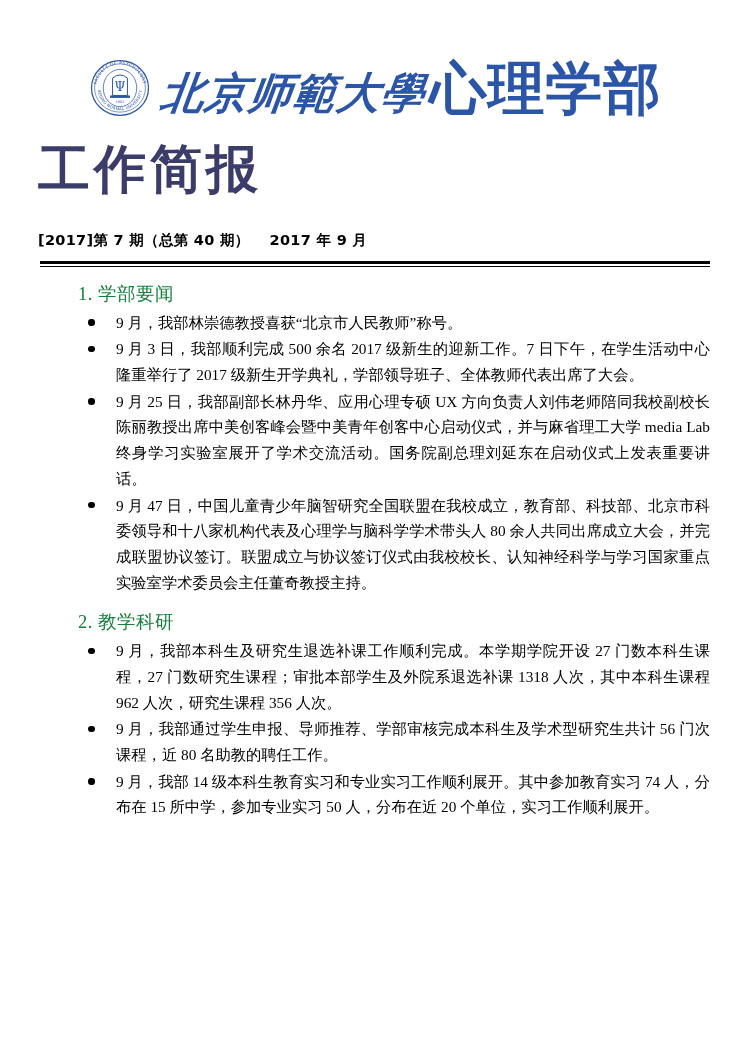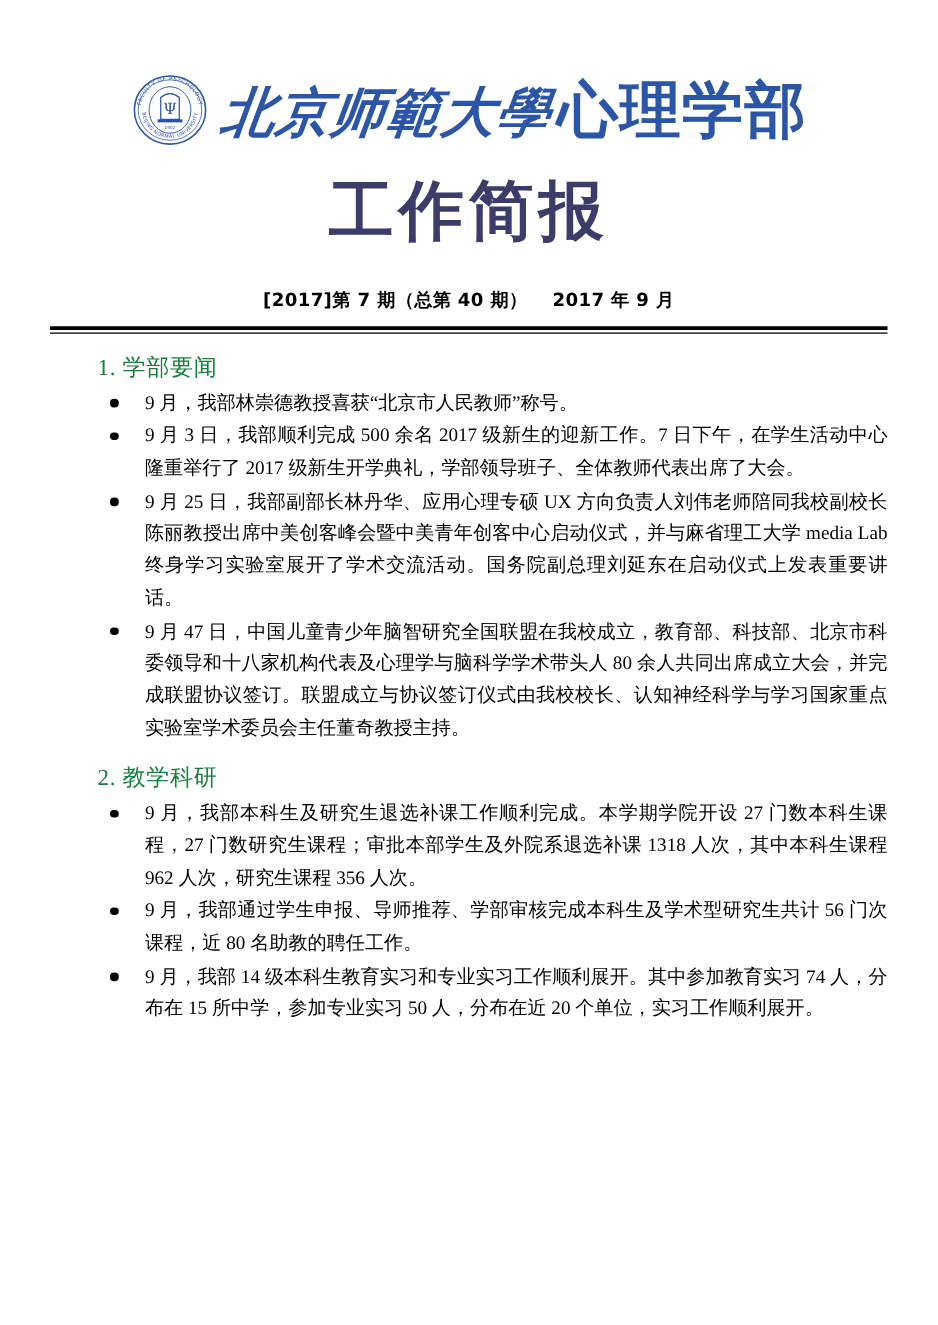--- a/index.html
+++ b/index.html
@@ -53,41 +53,40 @@
     font-style: italic;
     font-weight: bold;
     font-size: 43px;
     letter-spacing: 1px;
     transform: skewX(-7deg);
     display: inline-block;
   }
   .wordmark .block {
     font-family: "DejaVu Sans", "Liberation Sans", sans-serif;
     font-weight: bold;
-    font-size: 49px;
+    font-size: 57px;
     letter-spacing: 1px;
     margin-left: 5px;
     display: inline-block;
   }
 
   
   .doc-title {
-    text-align: center;
+    text-align: left;
     color: #3c3c6a;
     font-family: "DejaVu Serif", "Liberation Serif", serif;
     font-weight: bold;
     font-size: 52px;
     letter-spacing: 4px;
     margin-top: 52px;
     line-height: 1.1;
   }
 
   
   .issue-line {
-    text-align: center;
     font-family: "DejaVu Sans", "Liberation Sans", sans-serif;
     font-weight: bold;
     font-size: 14.5px;
     color: #000;
     margin-top: 34px;
     letter-spacing: 0.3px;
   }
   .issue-line .gap { display: inline-block; width: 20px; }
 
   

